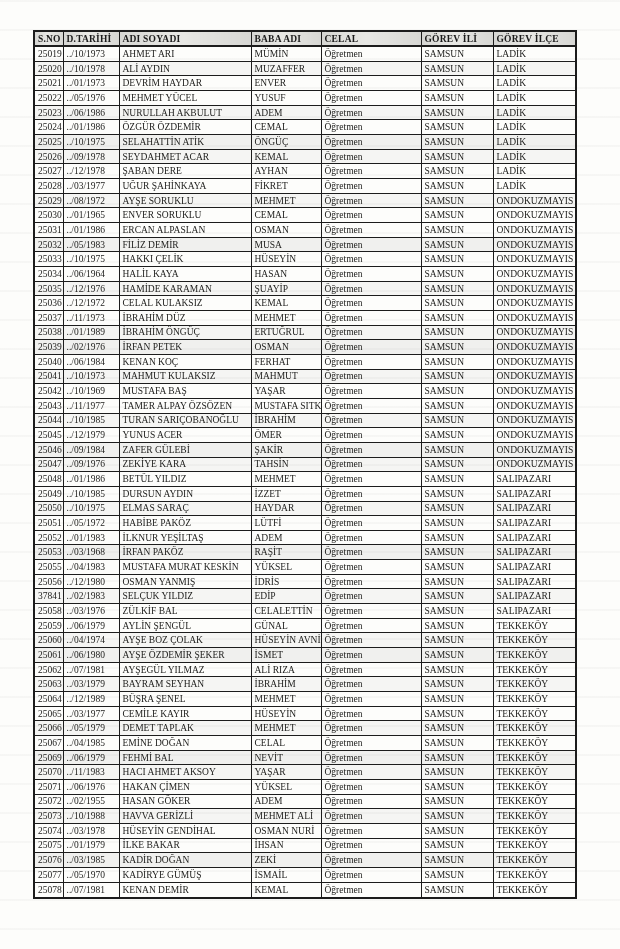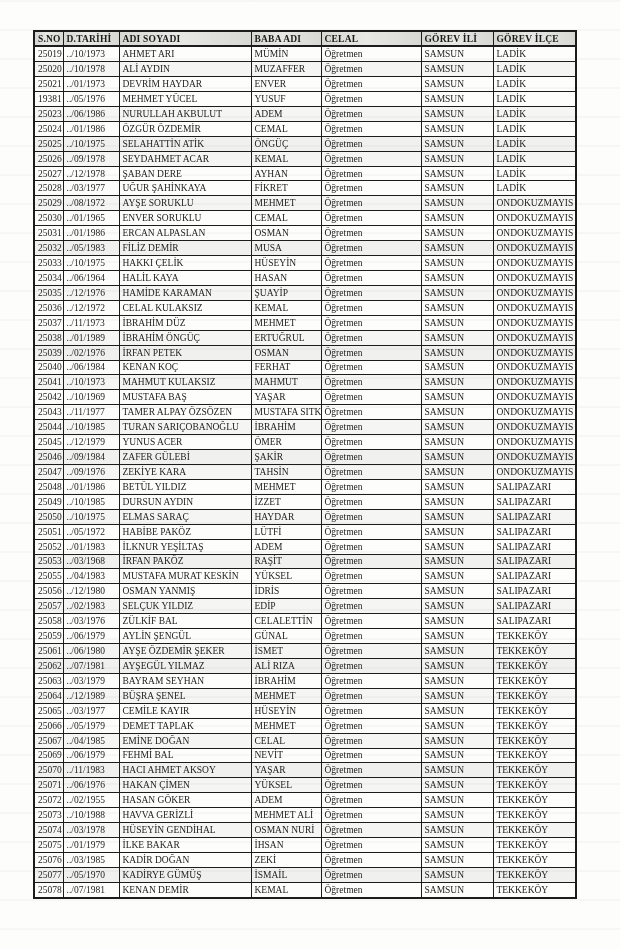--- a/index.html
+++ b/index.html
@@ -112,21 +112,21 @@
         <tr>
           <td>25021</td>
           <td>../01/1973</td>
           <td>DEVRİM HAYDAR</td>
           <td>ENVER</td>
           <td>Öğretmen</td>
           <td>SAMSUN</td>
           <td>LADİK</td>
         </tr>
         <tr>
-          <td>19381</td>
+          <td>25022</td>
           <td>../05/1976</td>
           <td>MEHMET YÜCEL</td>
           <td>YUSUF</td>
           <td>Öğretmen</td>
           <td>SAMSUN</td>
           <td>LADİK</td>
         </tr>
         <tr>
           <td>25023</td>
           <td>../06/1986</td>
@@ -418,21 +418,21 @@
         <tr>
           <td>25056</td>
           <td>../12/1980</td>
           <td>OSMAN YANMIŞ</td>
           <td>İDRİS</td>
           <td>Öğretmen</td>
           <td>SAMSUN</td>
           <td>SALIPAZARI</td>
         </tr>
         <tr>
-          <td>25057</td>
+          <td>37841</td>
           <td>../02/1983</td>
           <td>SELÇUK YILDIZ</td>
           <td>EDİP</td>
           <td>Öğretmen</td>
           <td>SAMSUN</td>
           <td>SALIPAZARI</td>
         </tr>
         <tr>
           <td>25058</td>
           <td>../03/1976</td>
@@ -440,20 +440,29 @@
           <td>CELALETTİN</td>
           <td>Öğretmen</td>
           <td>SAMSUN</td>
           <td>SALIPAZARI</td>
         </tr>
         <tr>
           <td>25059</td>
           <td>../06/1979</td>
           <td>AYLİN ŞENGÜL</td>
           <td>GÜNAL</td>
+          <td>Öğretmen</td>
+          <td>SAMSUN</td>
+          <td>TEKKEKÖY</td>
+        </tr>
+        <tr>
+          <td>25060</td>
+          <td>../04/1974</td>
+          <td>AYŞE BOZ ÇOLAK</td>
+          <td>HÜSEYİN AVNİ</td>
           <td>Öğretmen</td>
           <td>SAMSUN</td>
           <td>TEKKEKÖY</td>
         </tr>
         <tr>
           <td>25061</td>
           <td>../06/1980</td>
           <td>AYŞE ÖZDEMİR ŞEKER</td>
           <td>İSMET</td>
           <td>Öğretmen</td>

